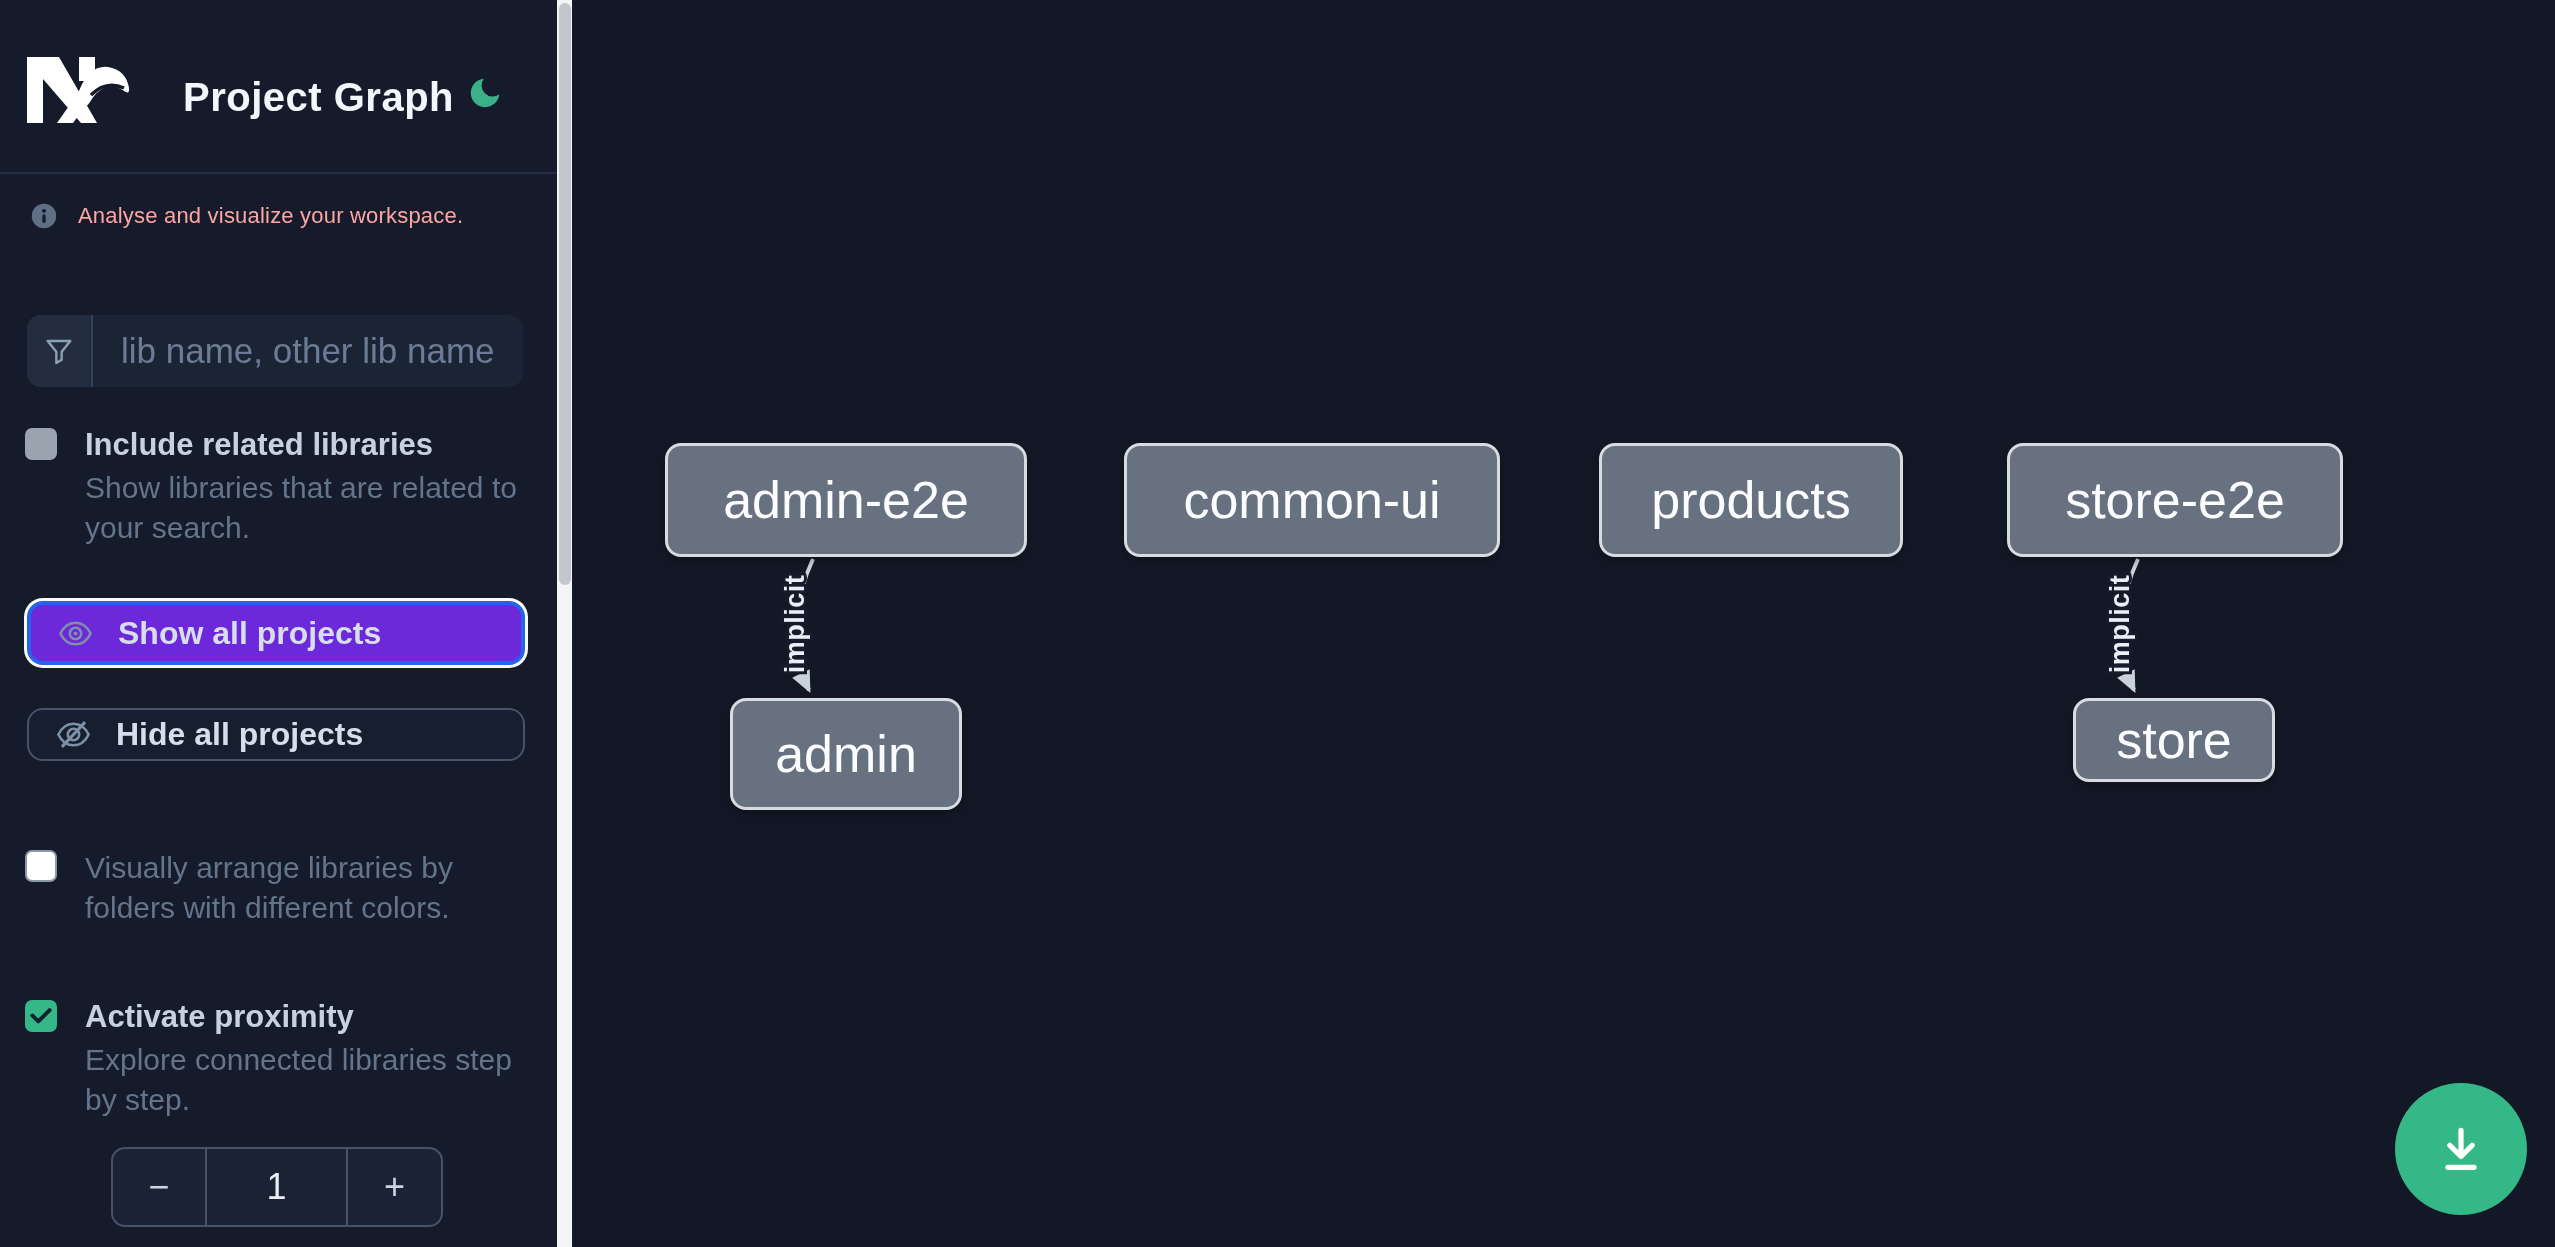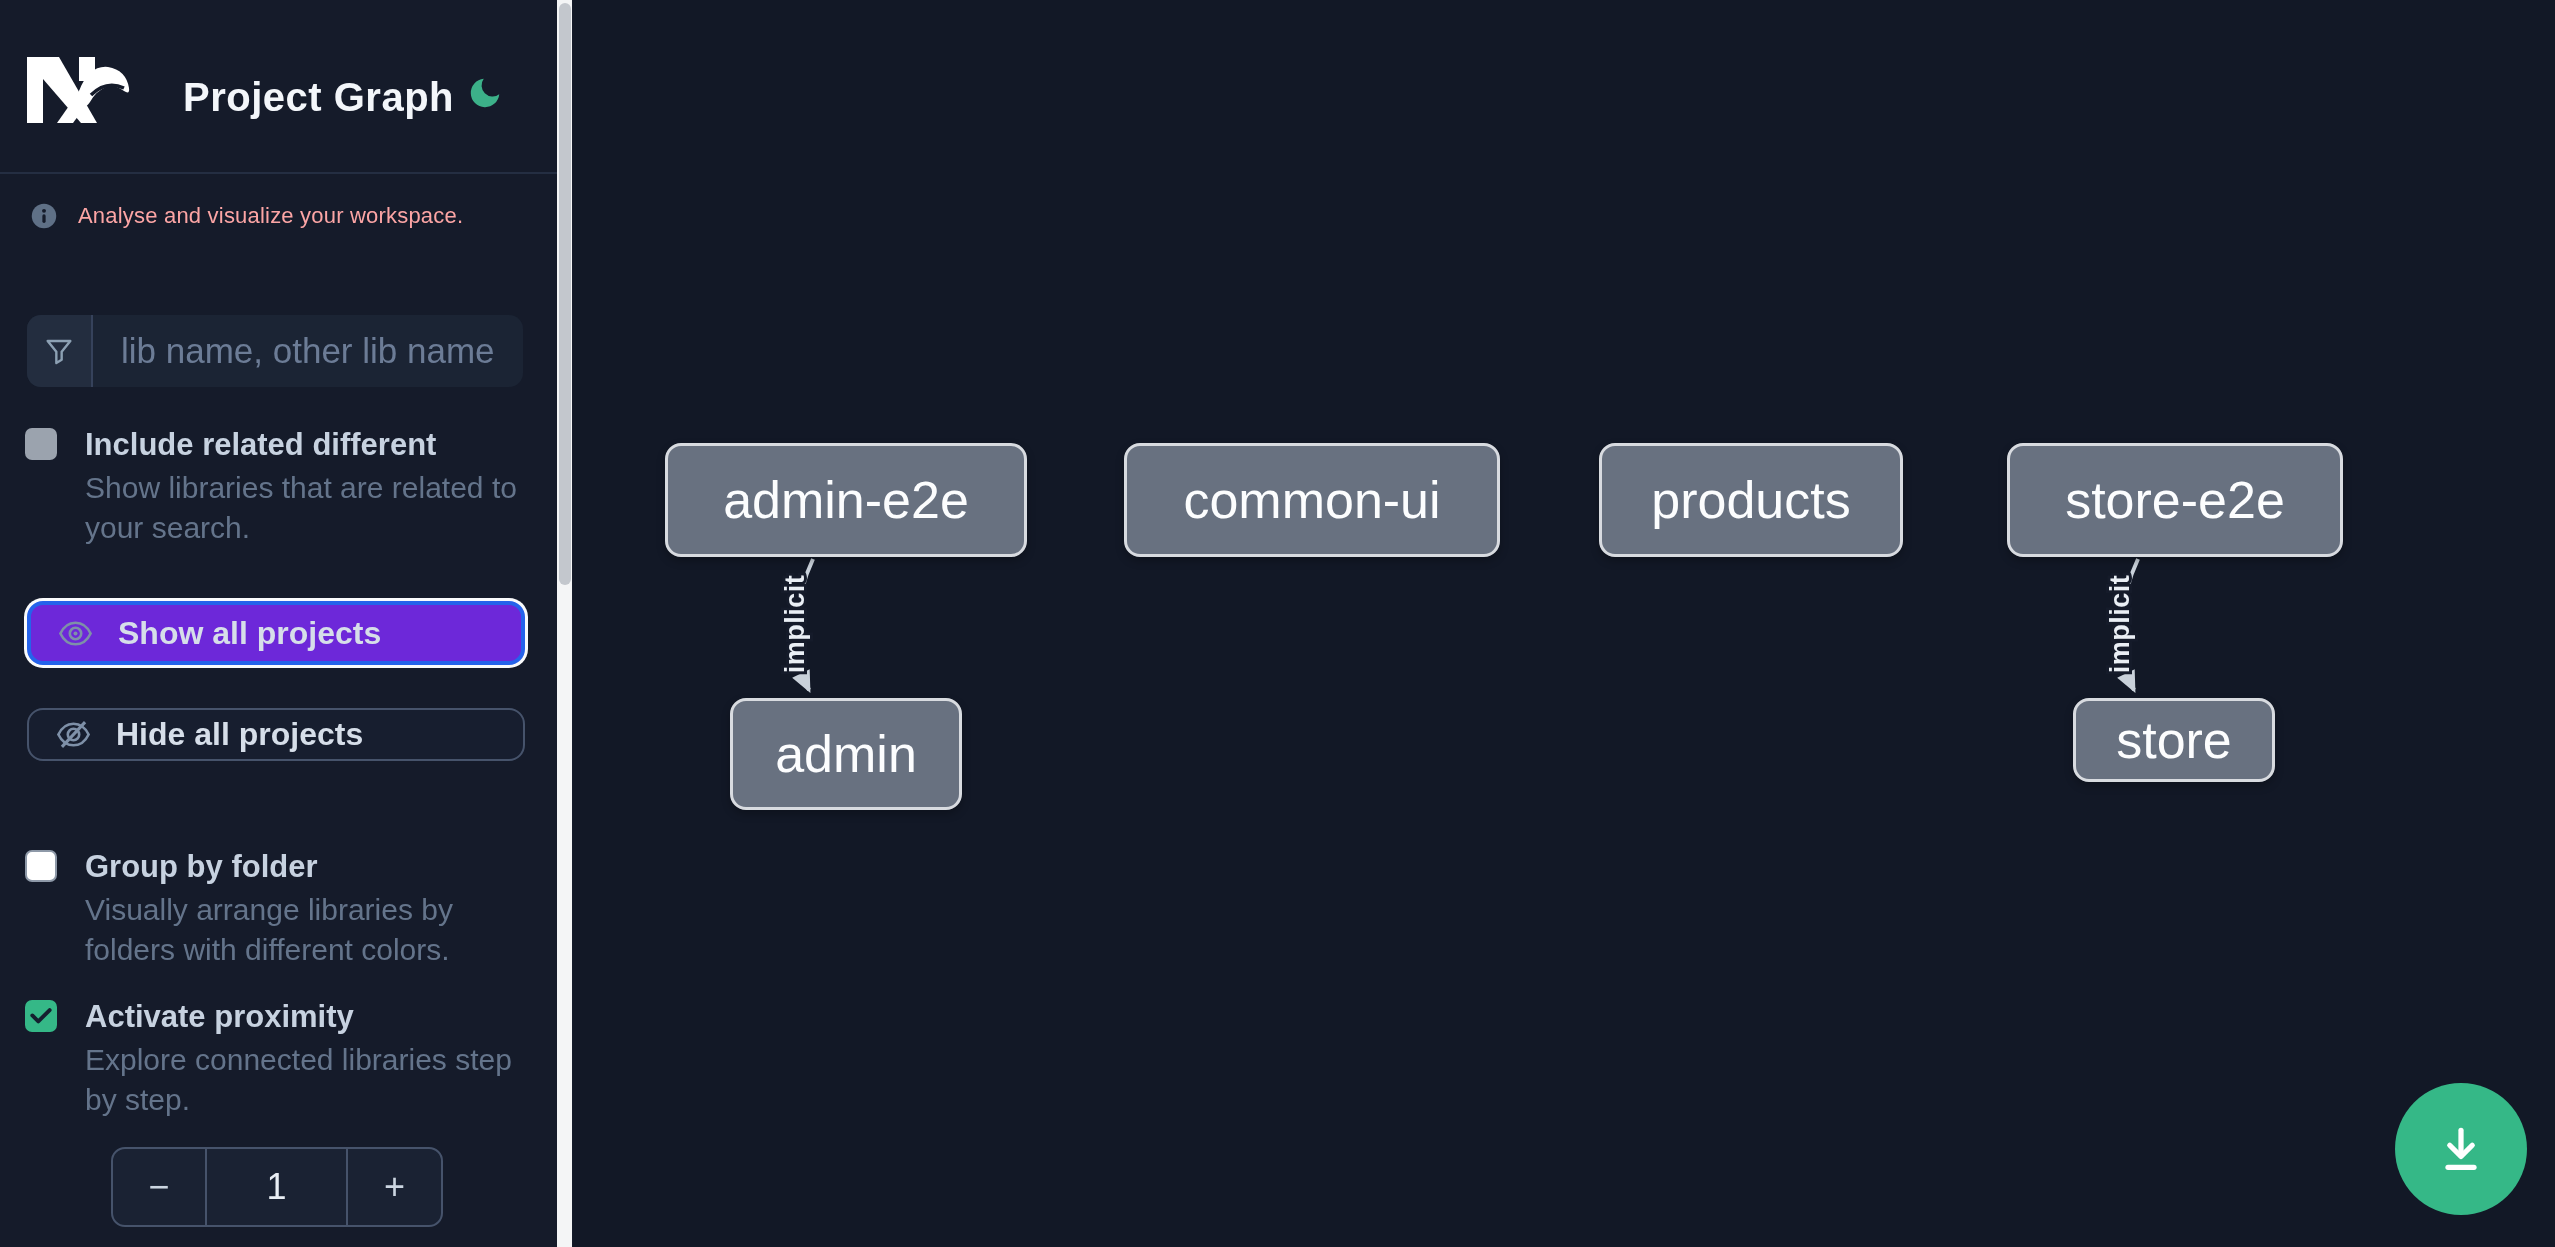--- a/index.html
+++ b/index.html
@@ -165,21 +165,21 @@
       <svg width="32" height="32" viewBox="0 0 24 24" fill="none" stroke="#8CA0B3" stroke-width="1.8" stroke-linejoin="round">
         <path d="M3.5 4.5h17l-6.5 8v6l-4 2.5v-8.5l-6.5-8z"></path>
       </svg>
     </div>
     <input type="text" placeholder="lib name, other lib name" style="">
   </div>
 
   <div class="opt" style="top:424px;">
     <span class="opt-box gray" role="checkbox" aria-checked="false"></span>
     <div class="opt-text">
-      <div class="opt-label">Include related different</div>
+      <div class="opt-label">Include related libraries</div>
       <div class="opt-desc">Show libraries that are related to your search.</div>
     </div>
   </div>
 
   <button class="sb-btn focused" style="top:601px;">
     <svg width="37" height="37" viewBox="0 0 24 24" fill="none" stroke="#7E90A8" stroke-width="1.7">
       <path d="M2.2 12c2.1-4.4 5.7-7 9.8-7s7.7 2.6 9.8 7c-2.1 4.4-5.7 7-9.8 7s-7.7-2.6-9.8-7z"></path>
       <circle cx="12" cy="12" r="3.7"></circle>
       <circle cx="12" cy="12" r="1.3" fill="#7E90A8" stroke="none"></circle>
     </svg>
@@ -191,21 +191,20 @@
       <path d="M2.2 12c2.1-4.4 5.7-7 9.8-7s7.7 2.6 9.8 7c-2.1 4.4-5.7 7-9.8 7s-7.7-2.6-9.8-7z"></path>
       <circle cx="12" cy="12" r="3.7"></circle>
       <line x1="4.5" y1="20" x2="19.5" y2="4" stroke-width="2"></line>
     </svg>
     <span>Hide all projects</span>
   </button>
 
   <div class="opt" style="top:846px;">
     <span class="opt-box white" role="checkbox" aria-checked="false"></span>
     <div class="opt-text">
-      <div class="opt-label">Group by folder</div>
       <div class="opt-desc">Visually arrange libraries by folders with different colors.</div>
     </div>
   </div>
 
   <div class="opt" style="top:996px;">
     <span class="opt-box green" role="checkbox" aria-checked="true">
       <svg width="26" height="26" viewBox="0 0 24 24" fill="none" stroke="#15202F" stroke-width="3.6" stroke-linecap="round" stroke-linejoin="round">
         <polyline points="20 6.5 9.5 17 4 11.5"></polyline>
       </svg>
     </span>

